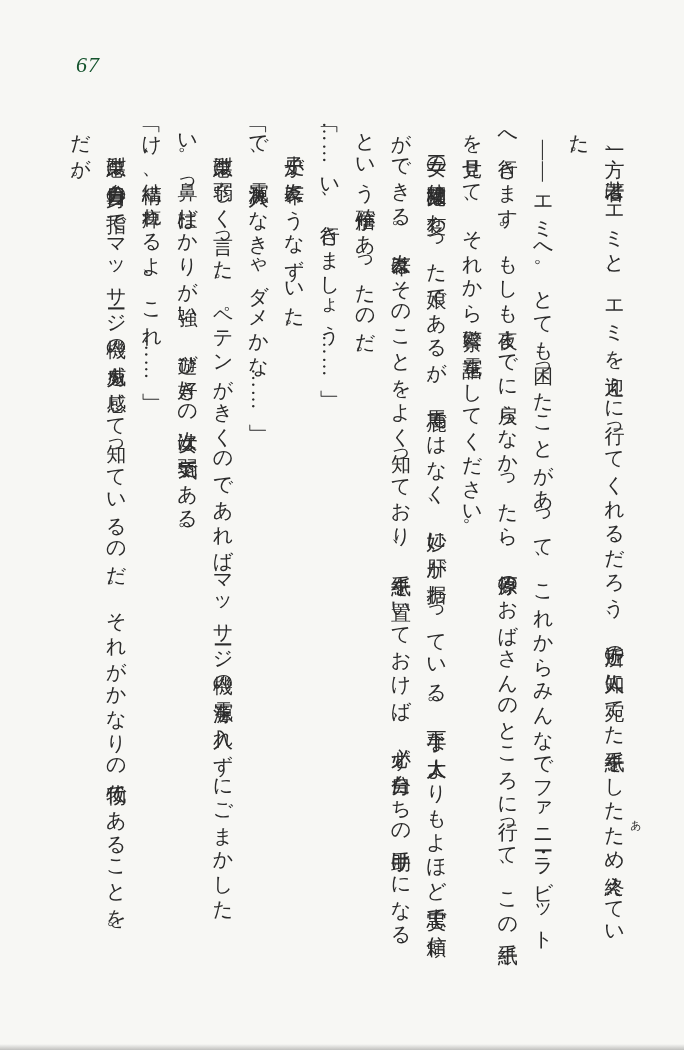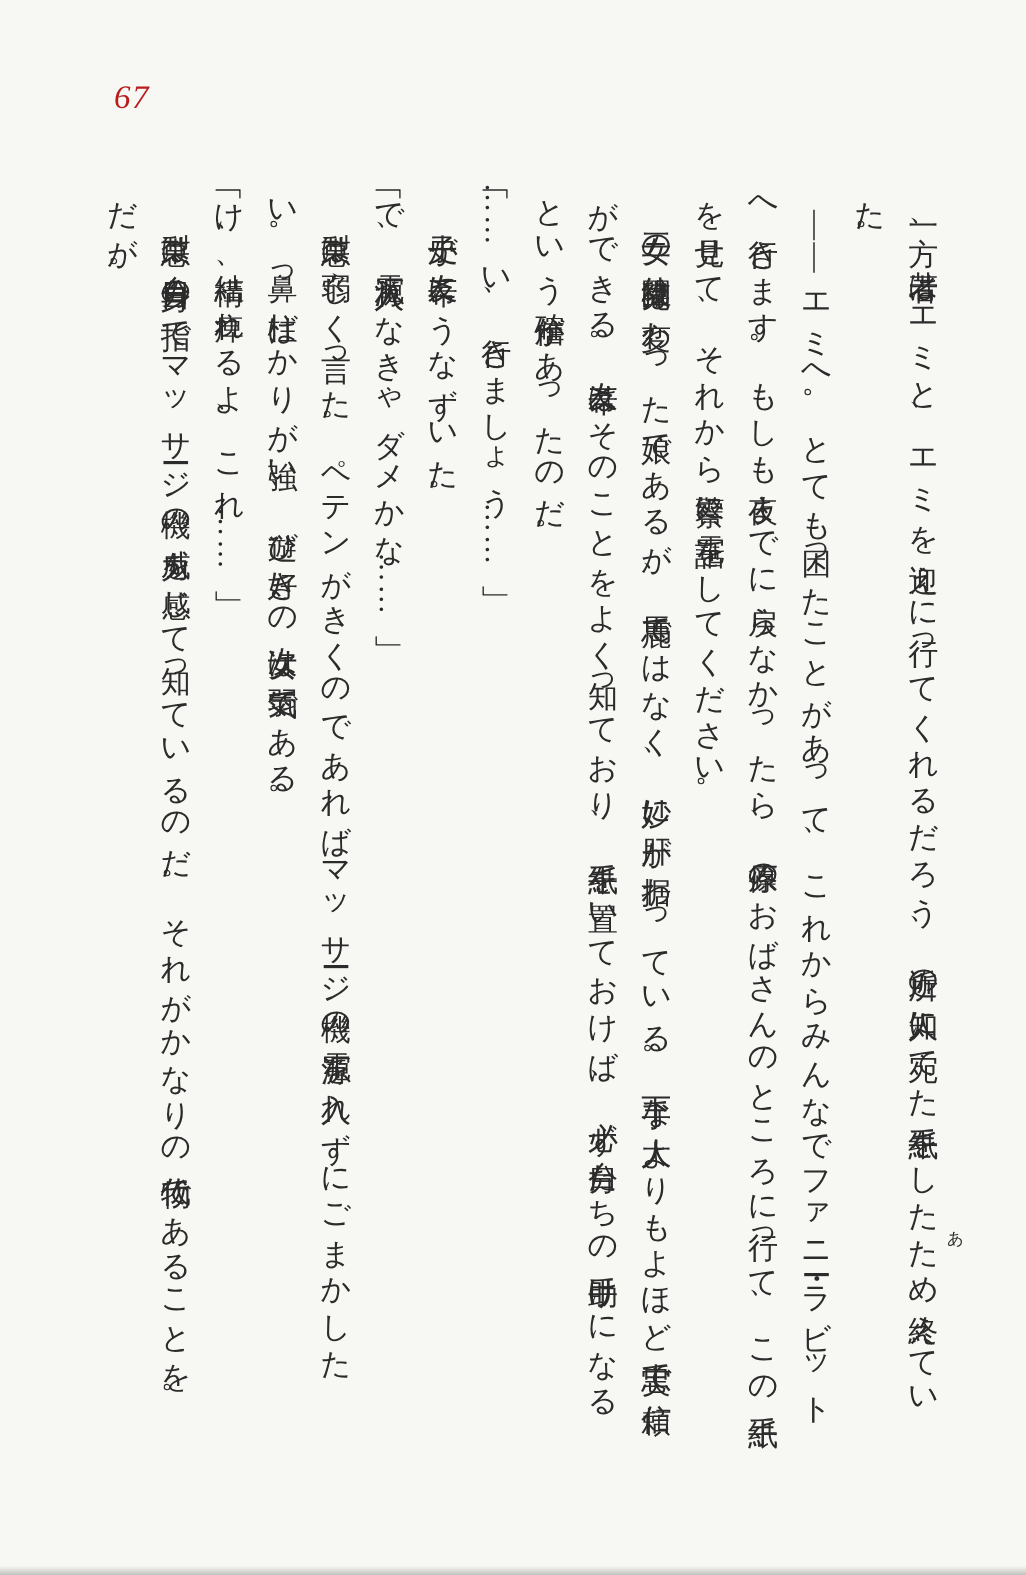--- a/index.html
+++ b/index.html
@@ -24,21 +24,21 @@
     height: 6px;
     background: linear-gradient(to bottom, rgba(0,0,0,0), rgba(0,0,0,0.22));
     pointer-events: none;
   }
   .page-number {
     position: absolute;
     top: 52px;
     left: 76px;
     font-size: 22px;
     font-style: italic;
-    color: #b91c1c;
+    color: #14532d;
     letter-spacing: 1px;
   }
   .text-block {
     position: absolute;
     top: 120px;
     right: 52px;
     height: 824px;
     writing-mode: vertical-rl;
     text-orientation: mixed;
     font-size: 20px;

